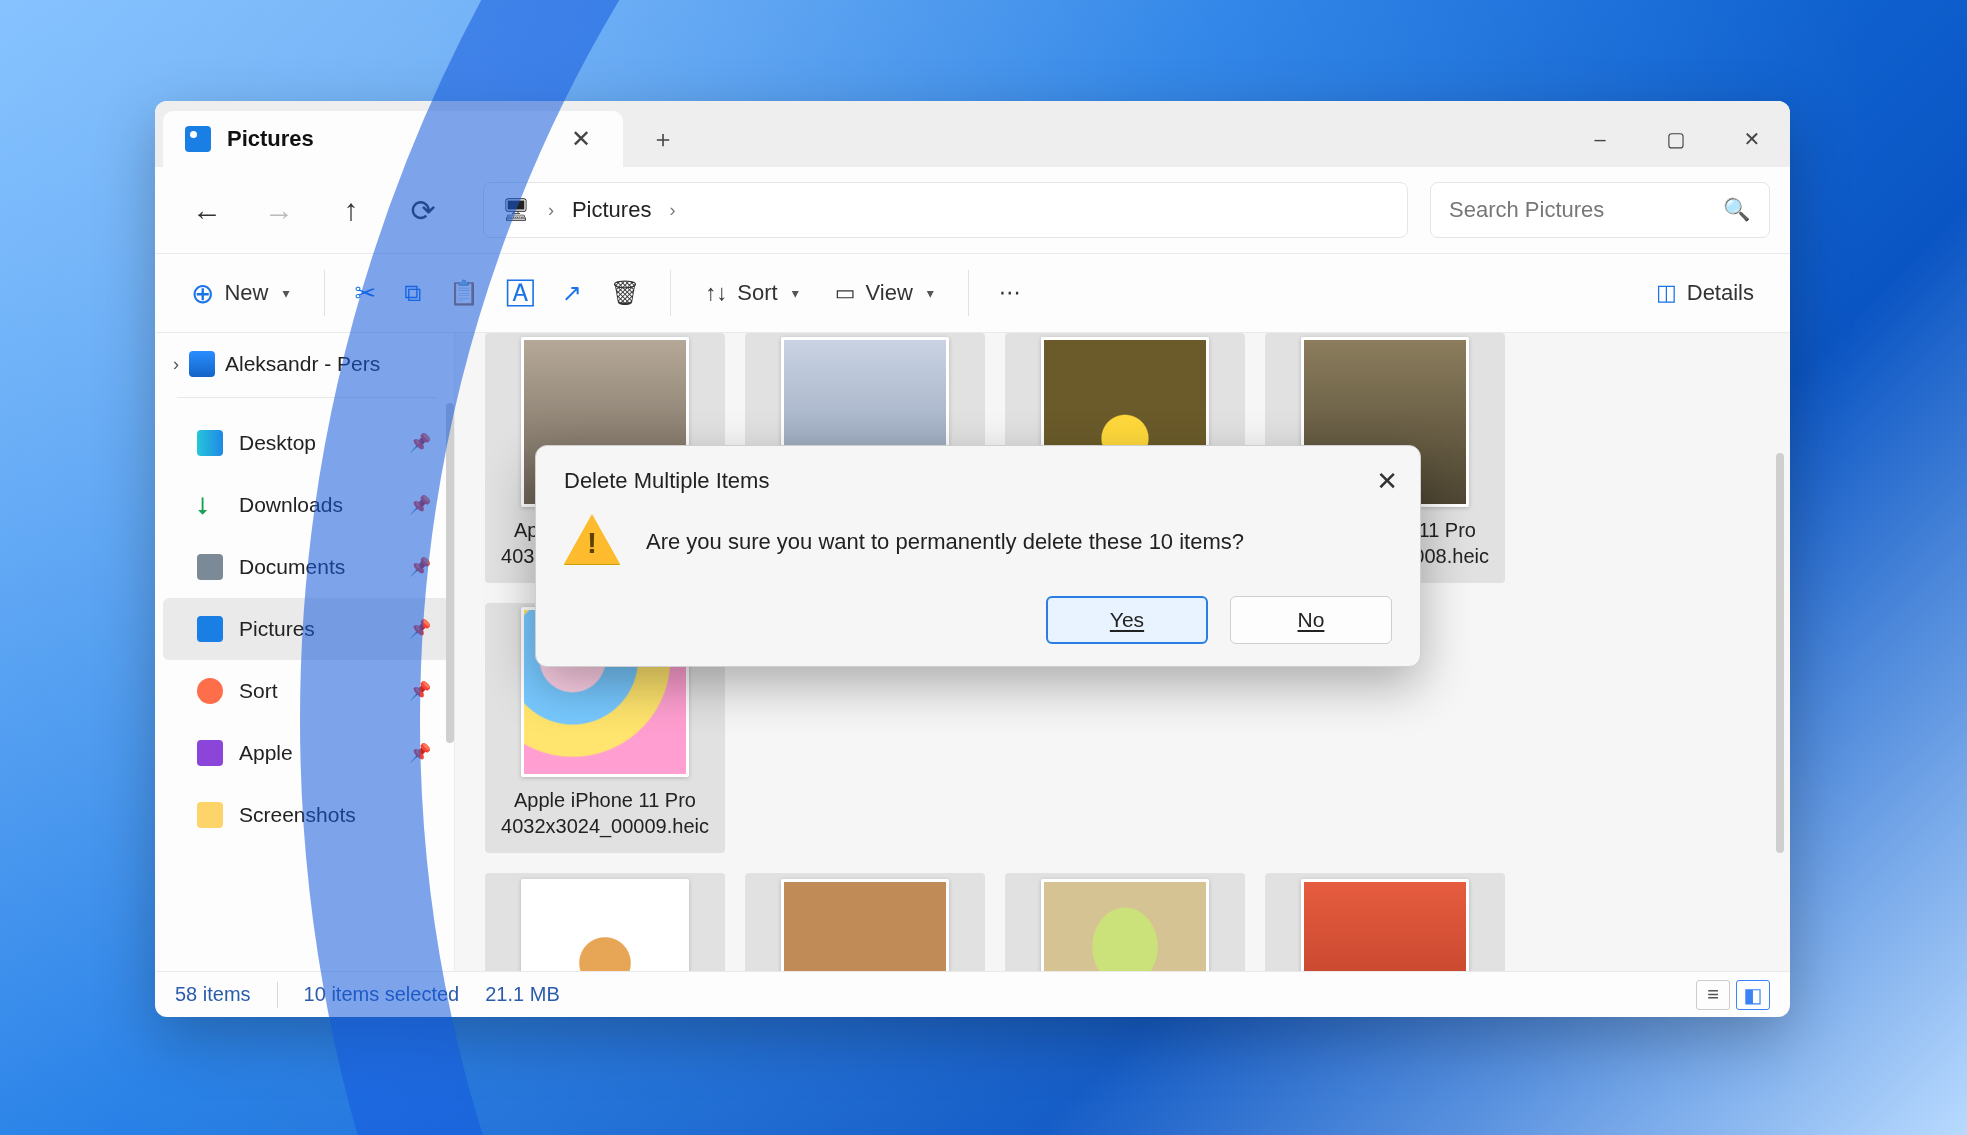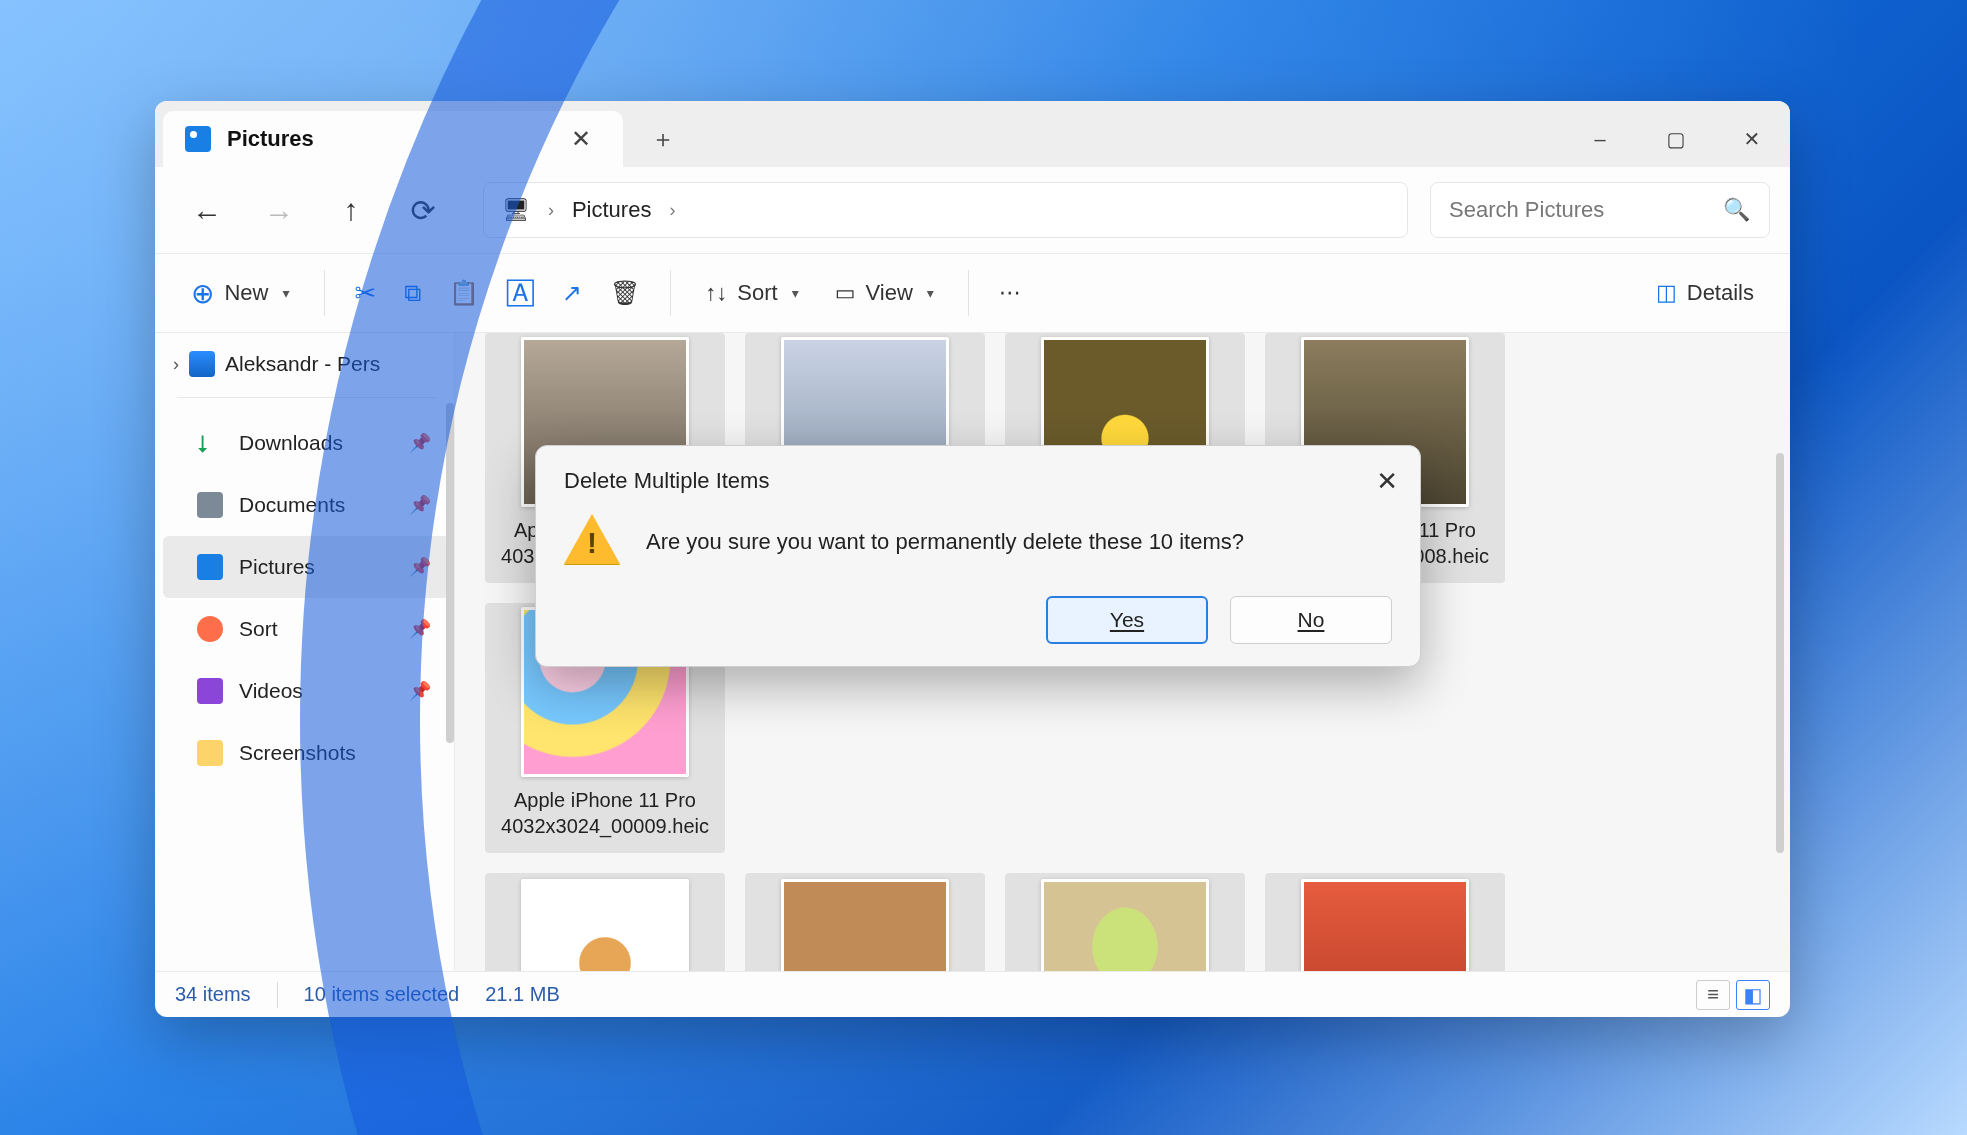--- a/index.html
+++ b/index.html
@@ -174,20 +174,25 @@
   <div class="bodyrow">
     <div class="sidebar">
       <div class="tree-hdr">
         <span class="chevr">›</span>
         <span class="ic ic-cloud"></span>
         <span>Aleksandr - Pers</span>
       </div>
       <div class="hr"></div>
       <div id="side-list">
           <div class="side-item">
+            <span class="ic ic-desk"></span>
+    <span>Desktop</span>
+    <span class="side-pin">📌</span>
+          </div>
+          <div class="side-item">
             <span class="ic ic-dl">⭣</span>
     <span>Downloads</span>
     <span class="side-pin">📌</span>
           </div>
           <div class="side-item">
             <span class="ic ic-doc"></span>
     <span>Documents</span>
     <span class="side-pin">📌</span>
           </div>
           <div class="side-item active">
@@ -195,21 +200,21 @@
     <span>Pictures</span>
     <span class="side-pin">📌</span>
           </div>
           <div class="side-item">
             <span class="ic ic-mus"></span>
     <span>Sort</span>
     <span class="side-pin">📌</span>
           </div>
           <div class="side-item">
             <span class="ic ic-vid"></span>
-    <span>Videos</span>
+    <span>Apple</span>
     <span class="side-pin">📌</span>
           </div>
           <div class="side-item">
             <span class="ic ic-scr"></span>
     <span>Screenshots</span>
     </div>
         </div>
       <div class="side-scroll"></div>
     </div>
 
@@ -258,21 +263,21 @@
           <div class="tile">
             <div class="thumb th9"></div>
 
       </div>
         </div>
       <div class="content-scroll"></div>
     </div>
   </div>
 
   <div class="status">
-    <span>34 items</span>
+    <span>58 items</span>
     <span class="sep"></span>
     <span>10 items selected</span>
     <span>21.1 MB</span>
     <div class="right">
       <div class="viewmode">≡</div>
       <div class="viewmode active">◧</div>
     </div>
   </div>
 </div>
 

